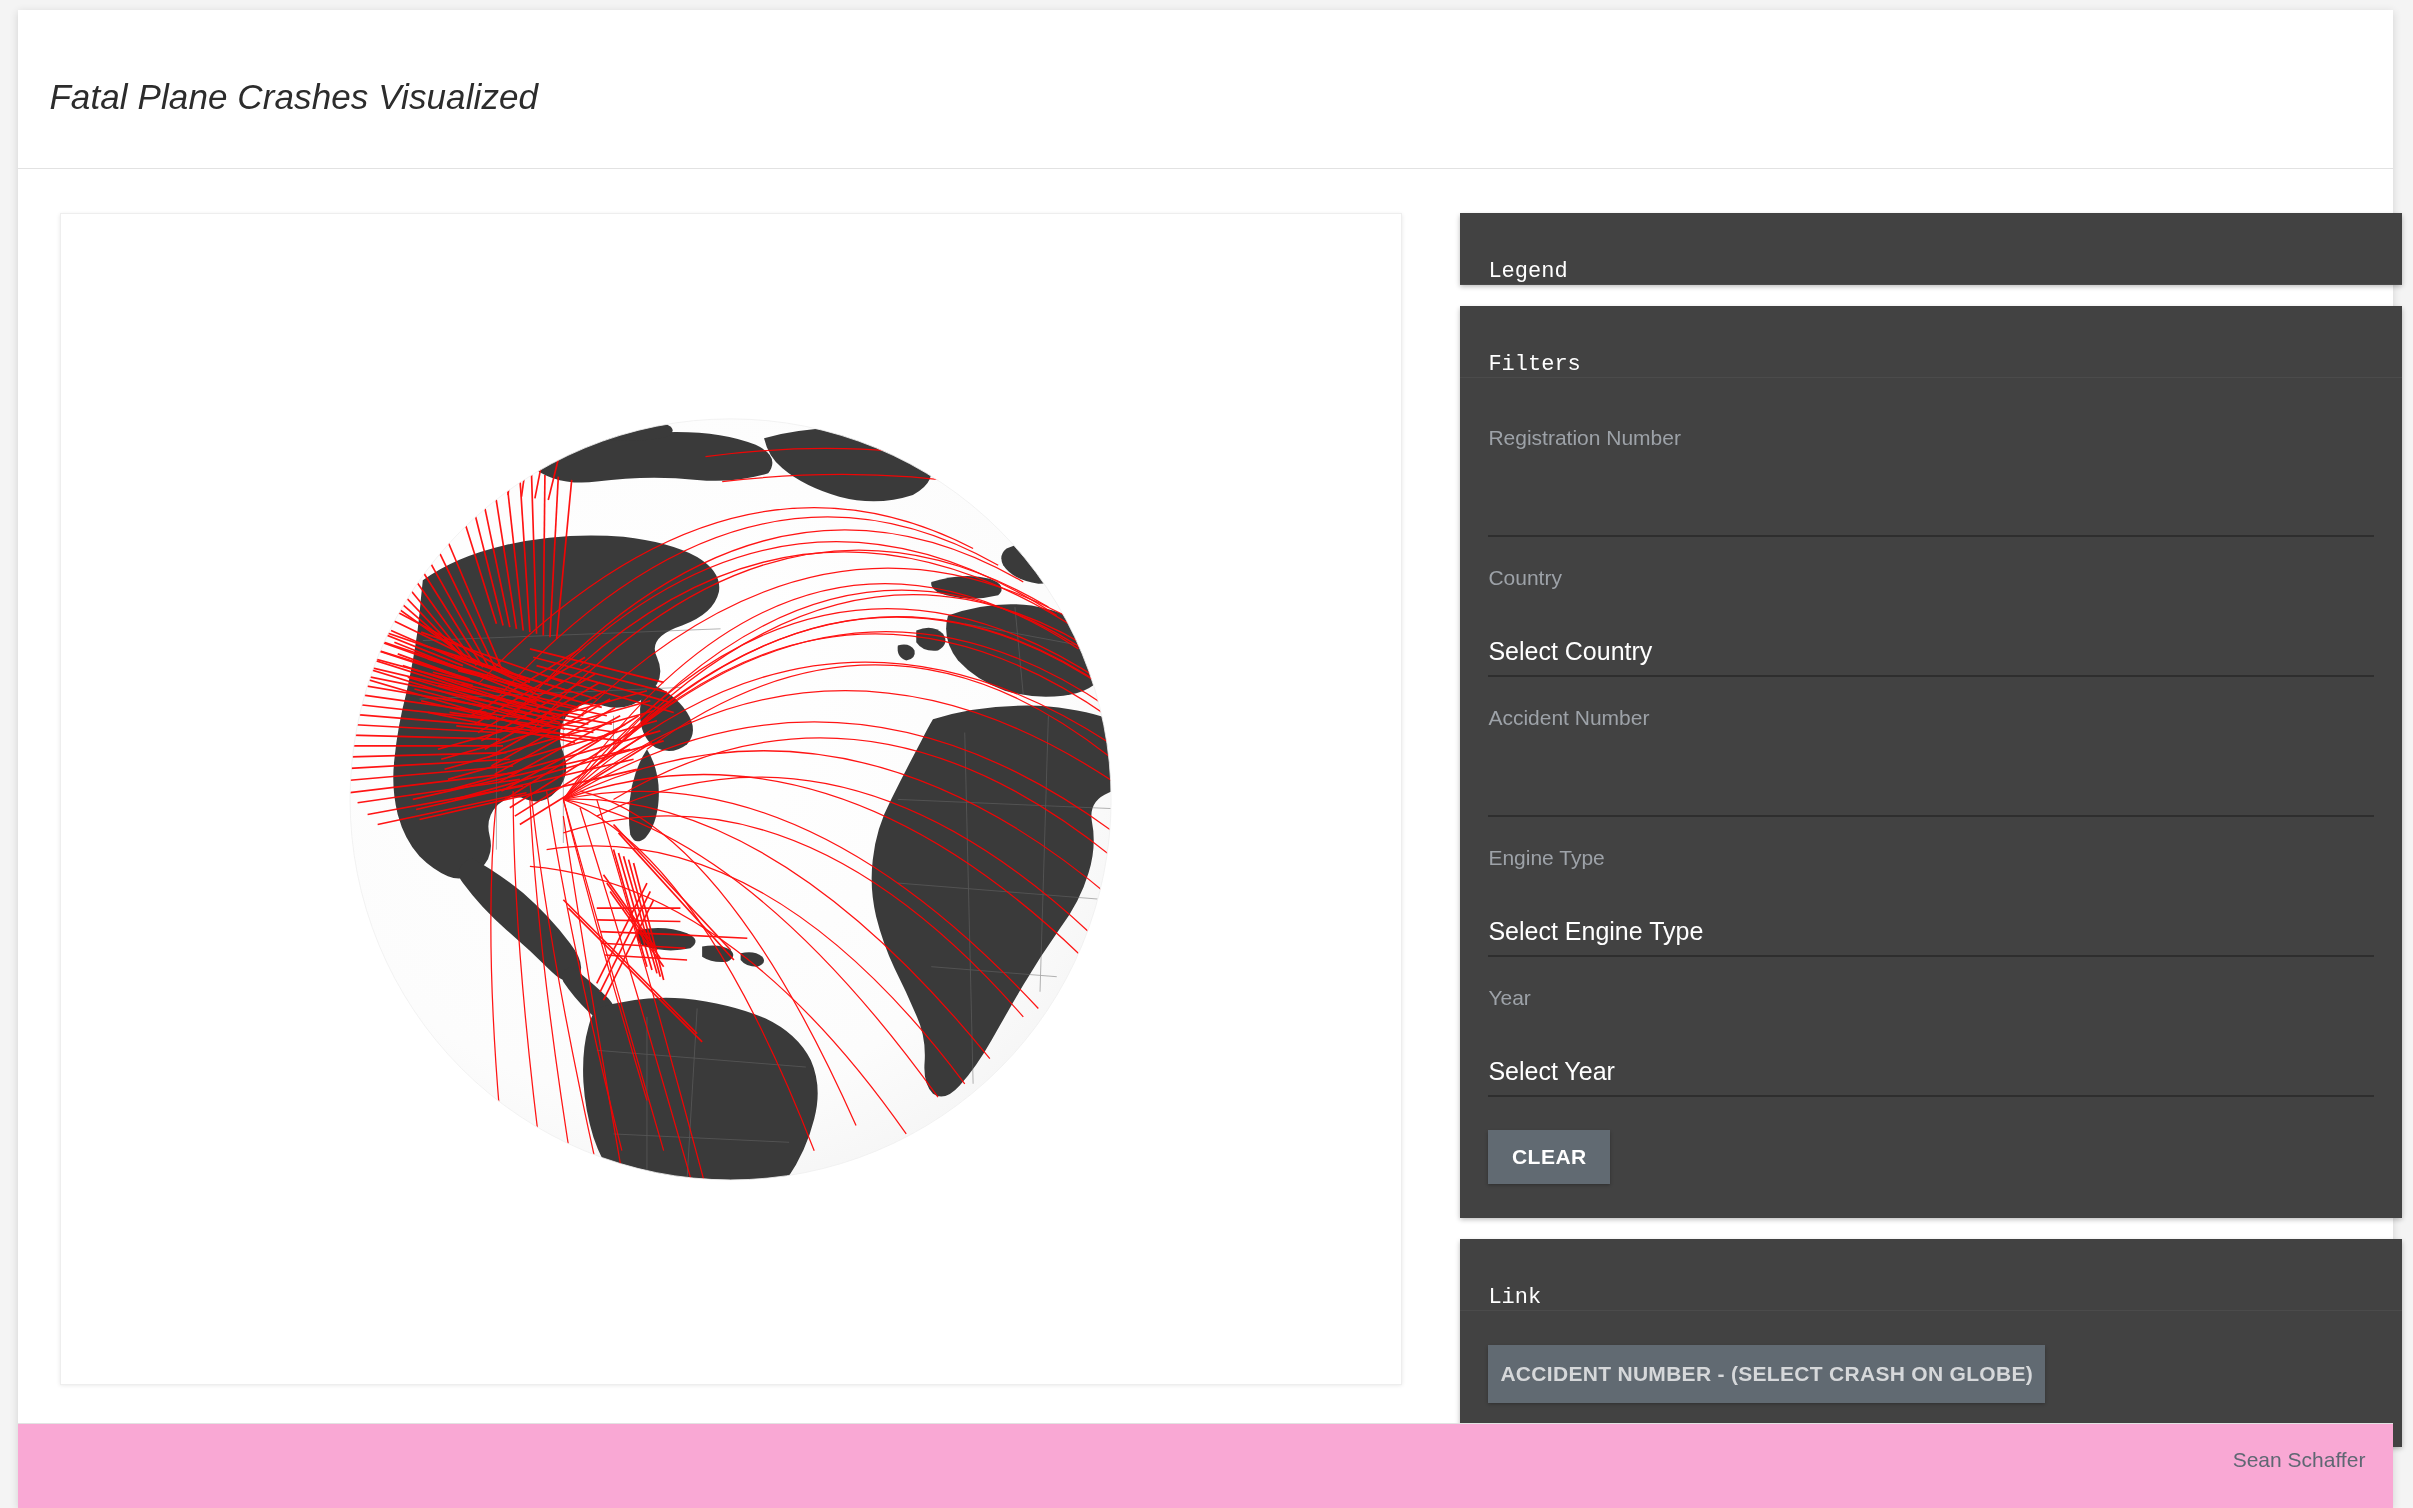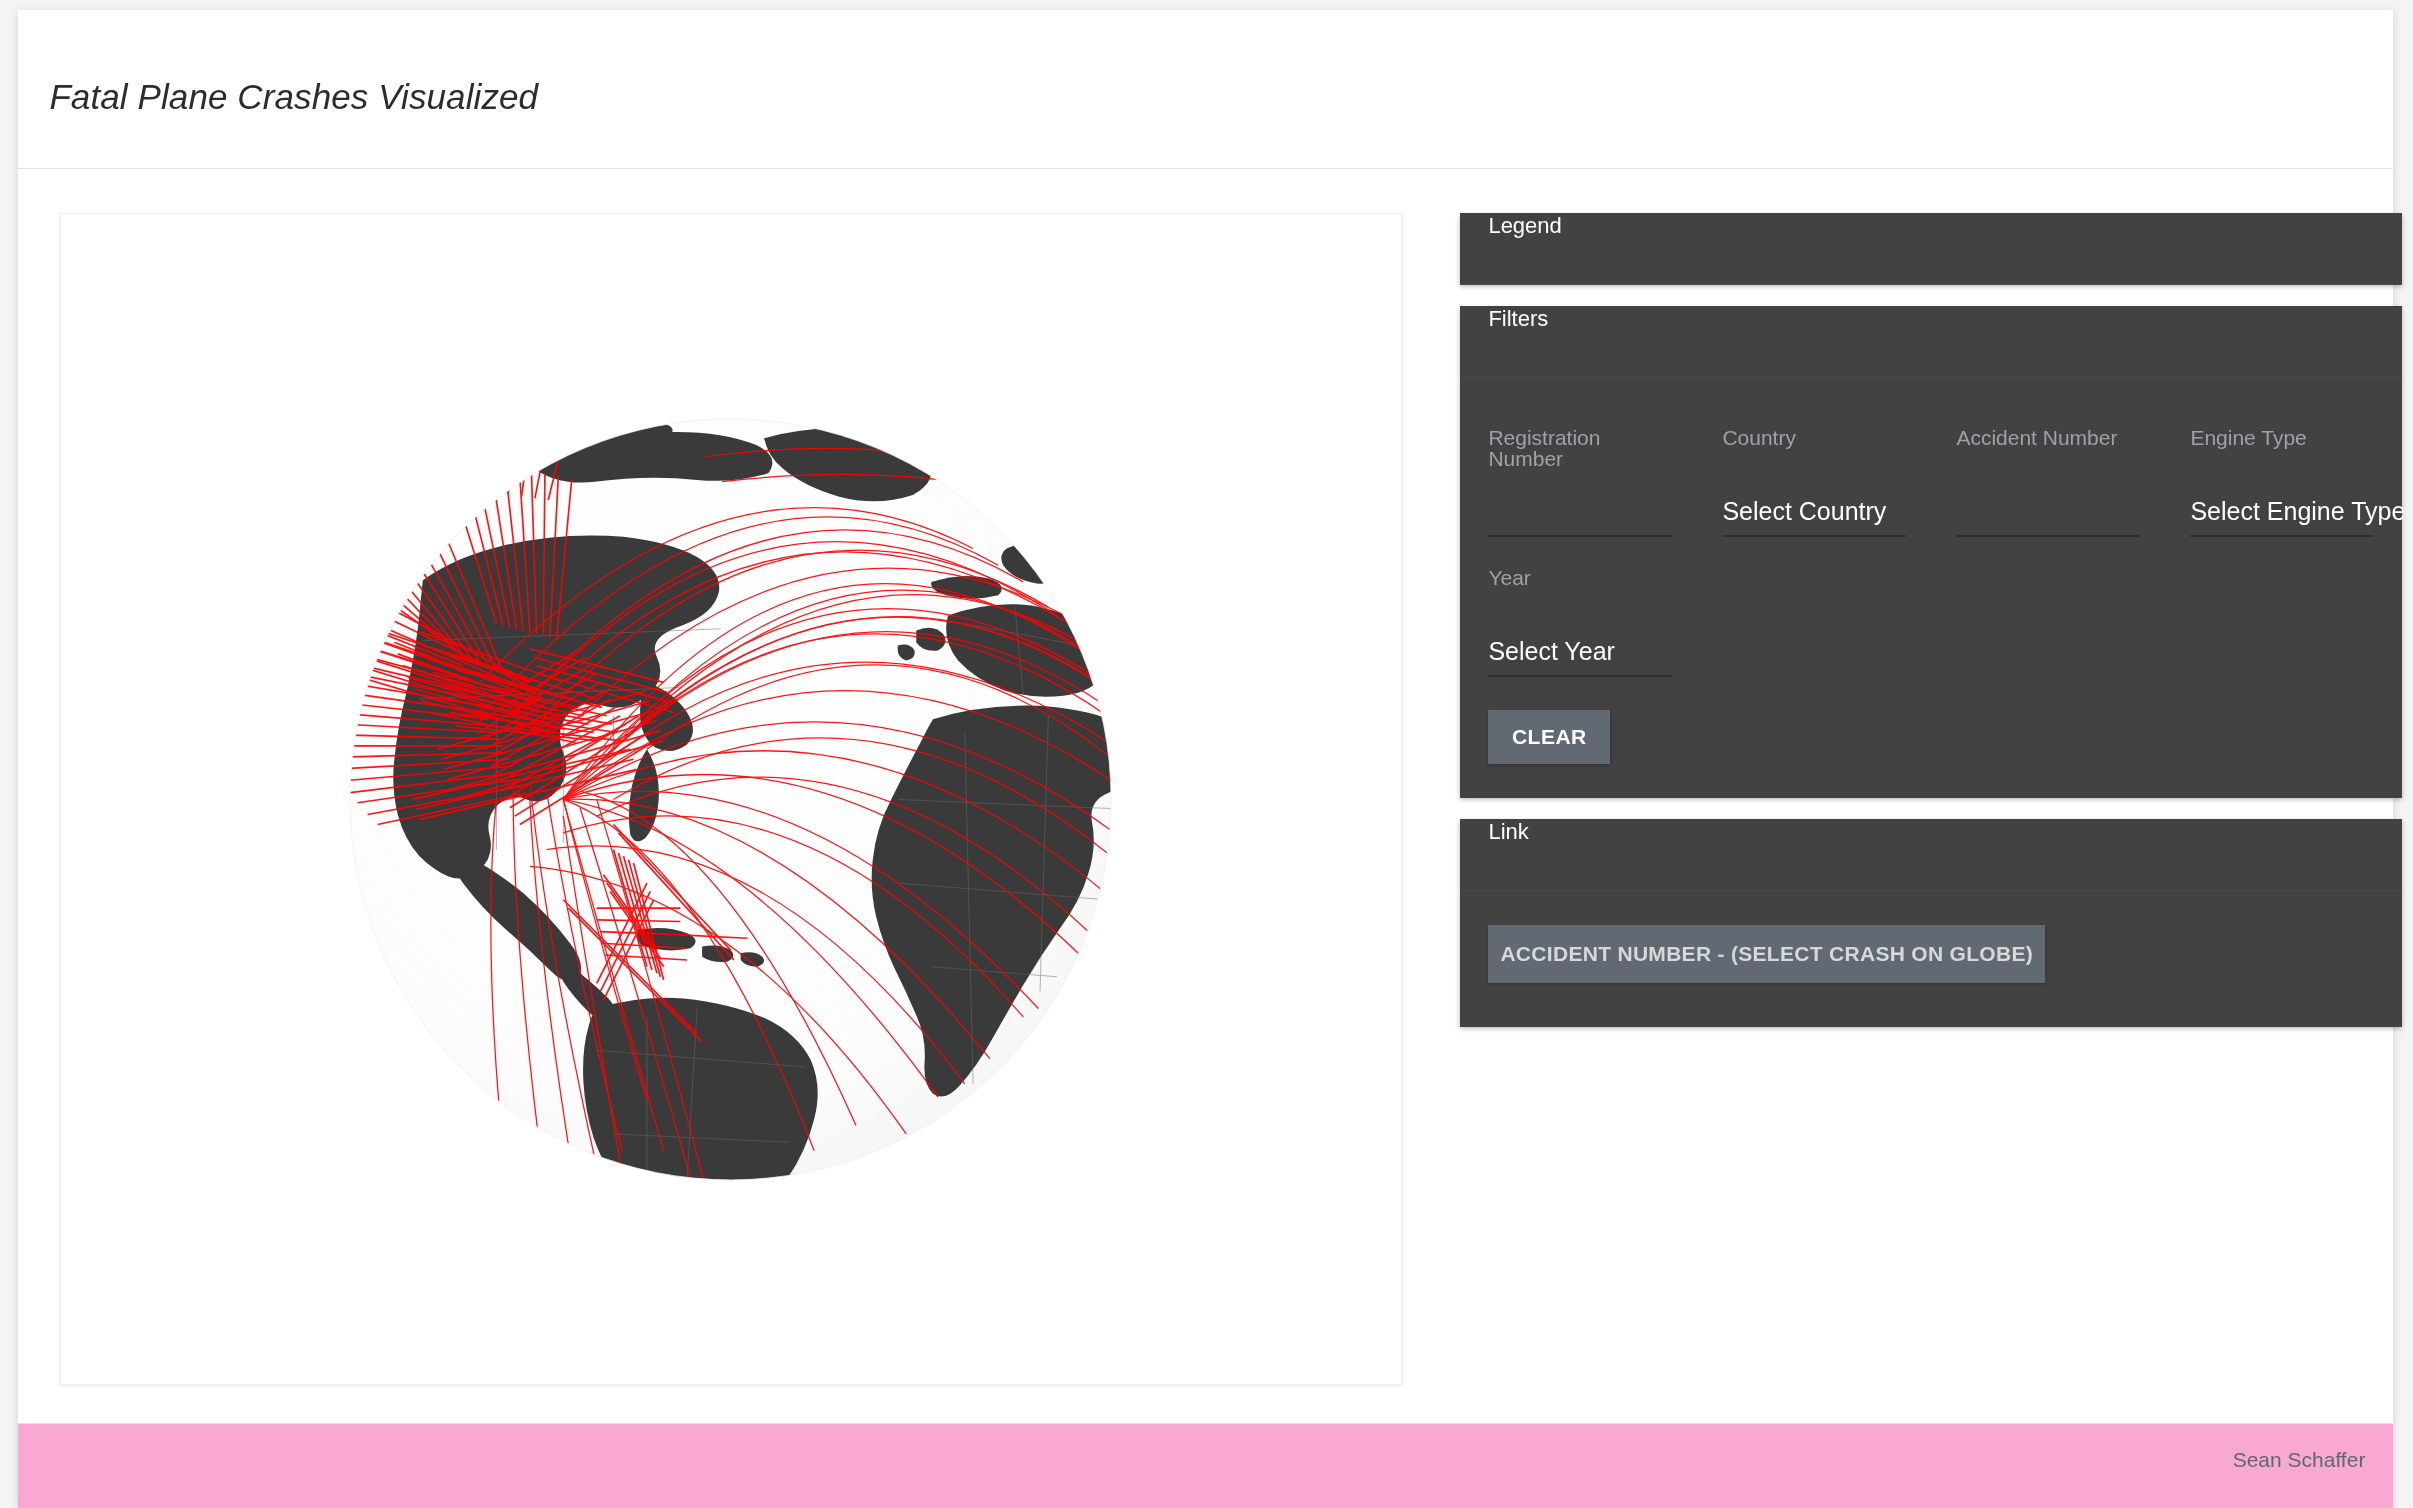--- a/index.html
+++ b/index.html
@@ -80,23 +80,24 @@
   }
 
   .panel {
     background: #424242;
     box-shadow: 0 1.7px 5px rgba(0,0,0,0.28);
     margin-bottom: 21px;
   }
   .panel-header {
     height: 72px;
     display: flex;
-    align-items: flex-start;
+    align-items: flex-end;
     padding-left: 28px;
     border-bottom: 0.8px solid #4b4b4b;
+    font-family: Liberation Mono, monospace;
   }
   .panel-title {
     color: #ffffff;
     font-size: 22px;
     font-weight: 400;
   }
   .panel-body { padding: 28.5px 28px 34px 28px; }
 
   
   #legend-text {
@@ -105,21 +106,21 @@
     line-height: 1.55;
     font-weight: 500;
     max-width: 830px;
     padding: 11.7px 1.7px 25px 1.7px;
   }
 
   
   #filters-body { padding: 34px 28px 34px 28px; }
   .filter-grid {
     display: grid;
-    grid-template-columns: 1fr 1fr 1fr 1fr;
+    grid-template-columns: 1fr;
     column-gap: 50px;
     row-gap: 0px;
   }
   .filter-field {
     position: relative;
     height: 140px;
     padding-top: 15px;
   }
   .filter-label {
     display: block;

